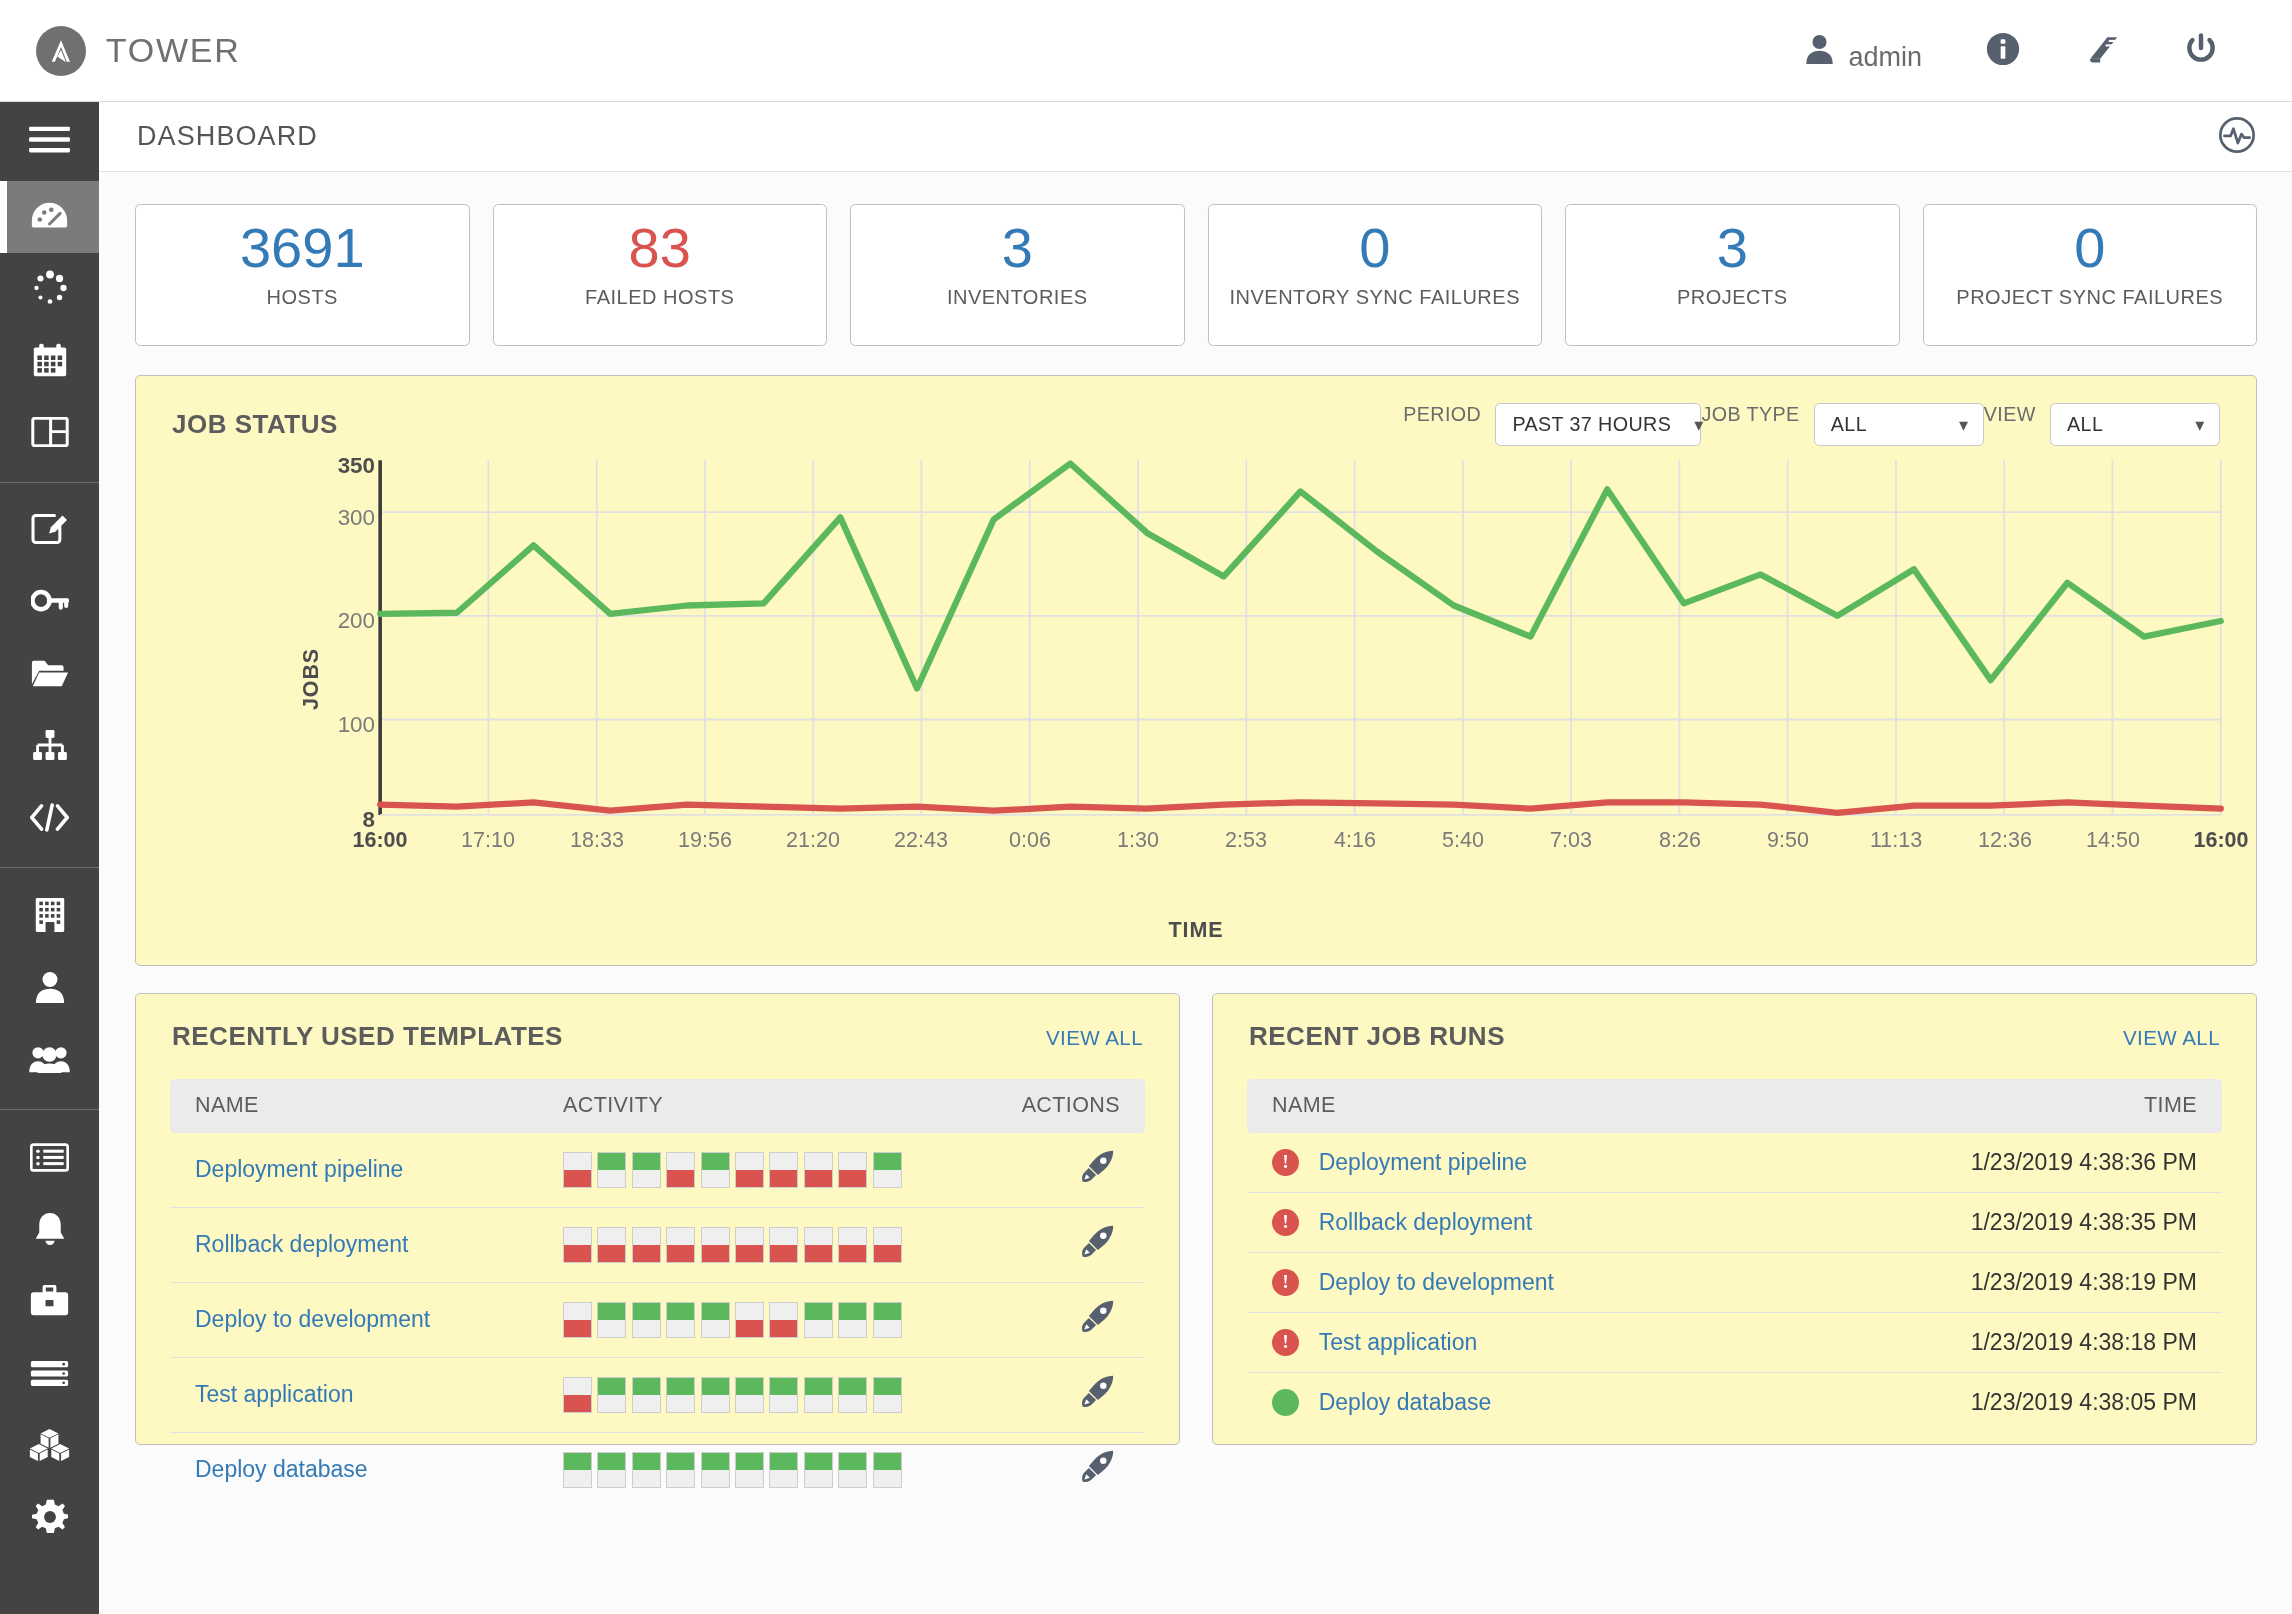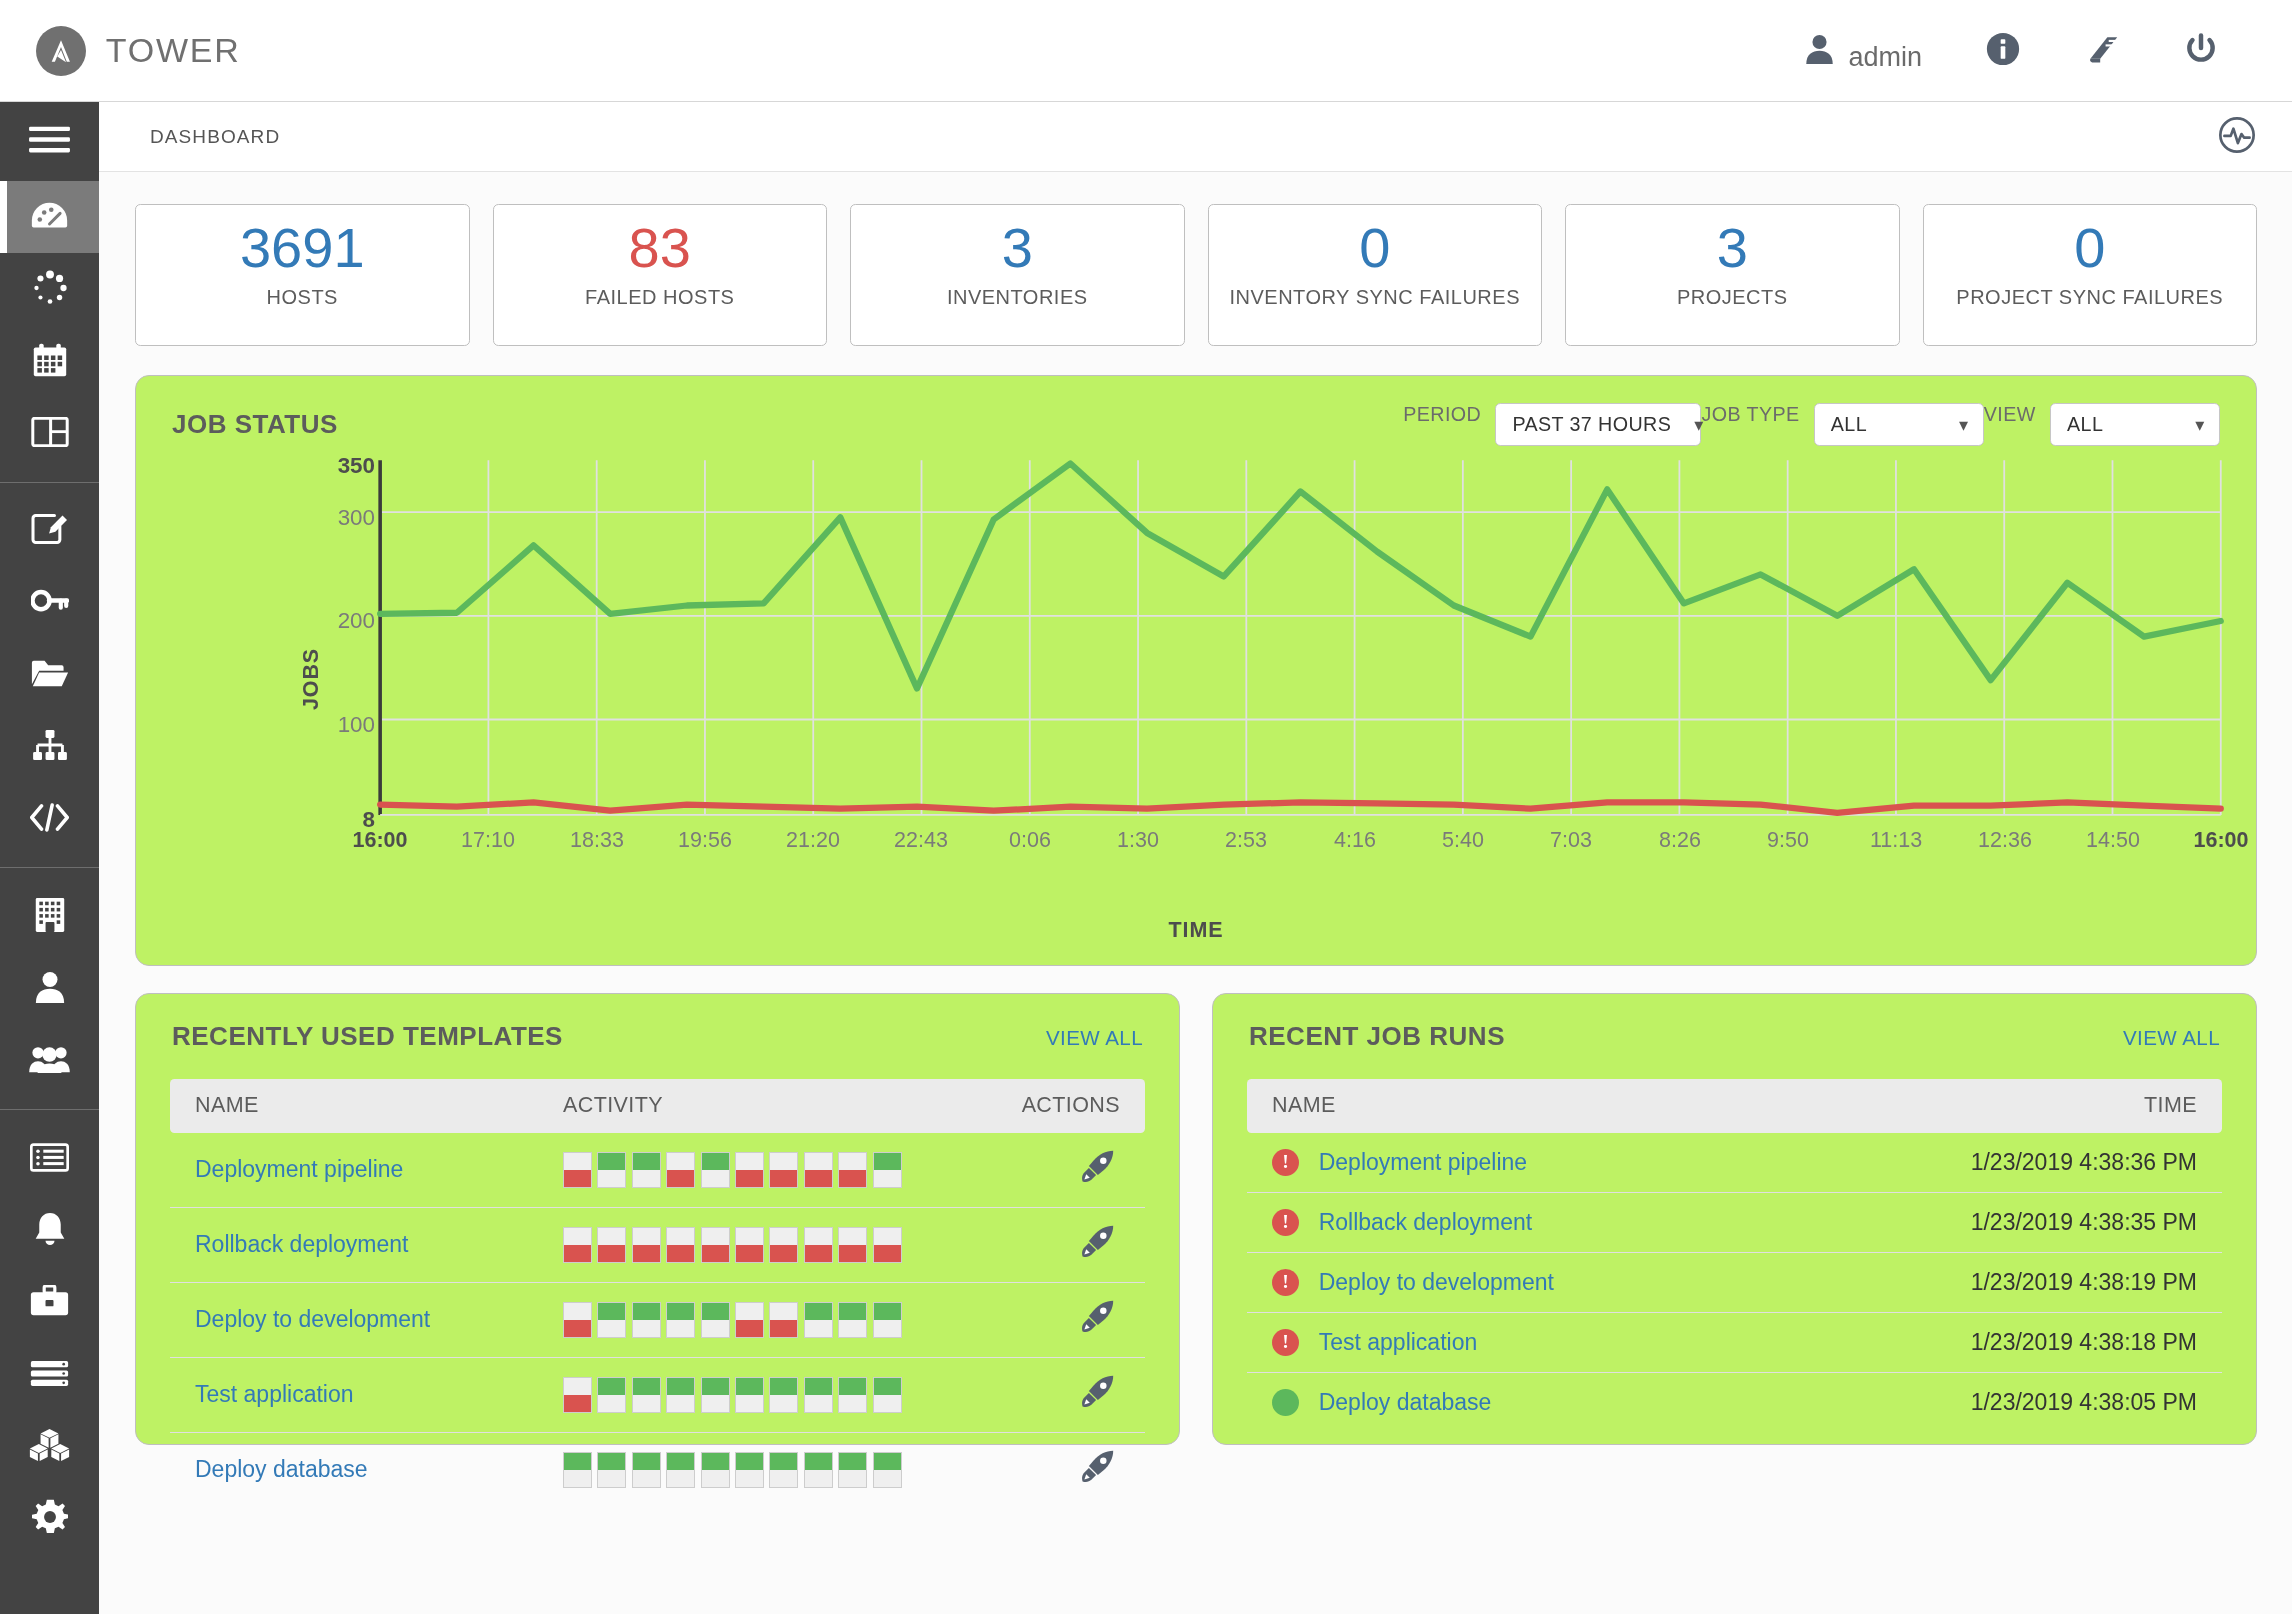--- a/index.html
+++ b/index.html
@@ -59,21 +59,21 @@
   .main {
     position: absolute; top: 102px; left: 99px;
     width: 2194px; height: 1513px; background: #ffffff;
   }
   .crumbbar {
     height: 70px; border-bottom: 0.9px solid #e3e3e3;
     display: flex; align-items: center; padding: 0 38px 0 38px;
     background: #ffffff;
   }
   .crumb-title {
-    font-size: 19px; letter-spacing: 1.1px; color: #555555; font-weight: 400; margin-left: 13px;
+    font-size: 27px; letter-spacing: 1.1px; color: #555555; font-weight: 400;
   }
   .crumb-icon { margin-left: auto; color: #56606e; }
 
   .content { padding: 32px 36px 0 36px; background: #fbfbfb; height: 1443px; }
 
   
   .cards { display: flex; gap: 23px; }
   .card {
     flex: 1; height: 142px; background: #ffffff;
     border: 0.9px solid #bfbfbf; border-radius: 5.4px;
@@ -84,21 +84,21 @@
   .card-num.blue { color: #337ab7; }
   .card-num.red  { color: #d9534f; }
   .card-label {
     margin-top: 7.2px; font-size: 20px; color: #5c5c5c;
     letter-spacing: 0.5px; text-align: left; line-height: 1.25;
     max-width: 92%;
   }
 
   
   .panel {
-    background: #bef264; border: 0.9px solid #bfbfbf; border-radius: 14px;
+    background: #fef9c3; border: 0.9px solid #bfbfbf; border-radius: 5px;
   }
   .jobstatus { margin-top: 29px; height: 591px; position: relative; }
   .panel-head {
     display: flex; align-items: center; padding: 27px 36px 0 36px;
   }
   .panel-title {
     font-size: 26px; font-weight: bold; color: #5c5c5c; letter-spacing: 0.5px;
   }
   .filters { margin-left: auto; display: flex; align-items: center; }
   .filter { display: flex; align-items: flex-start; }

